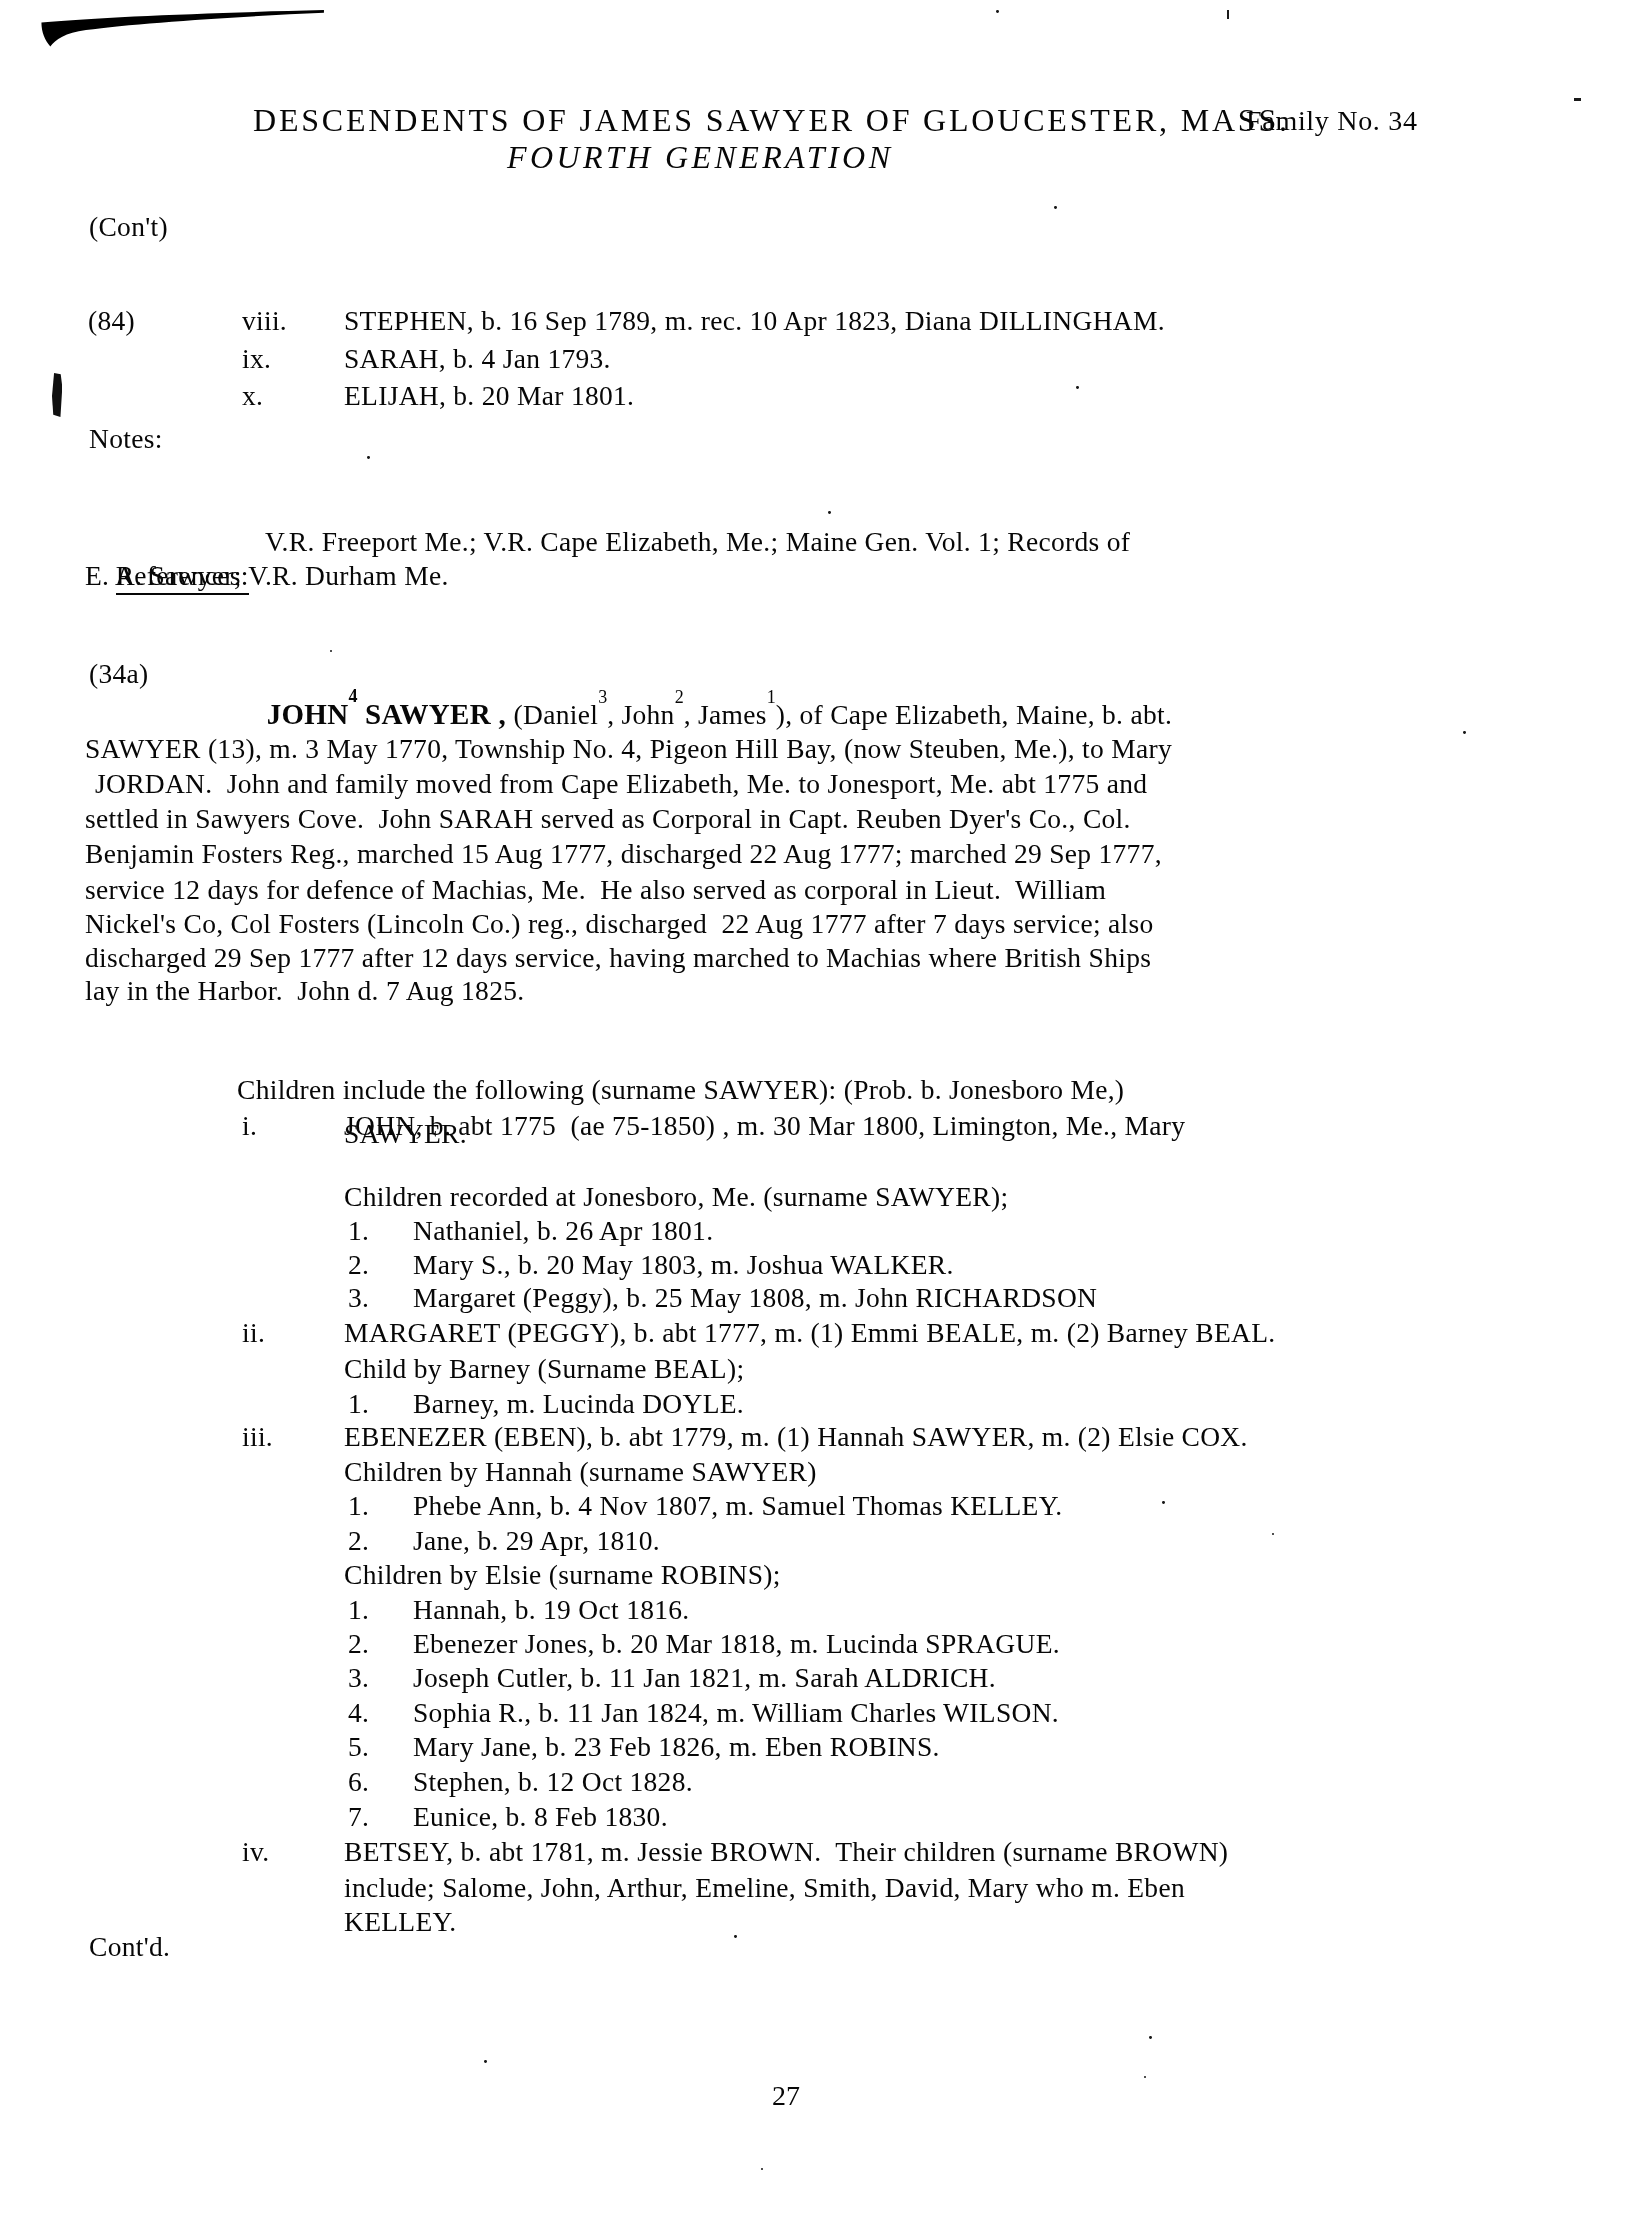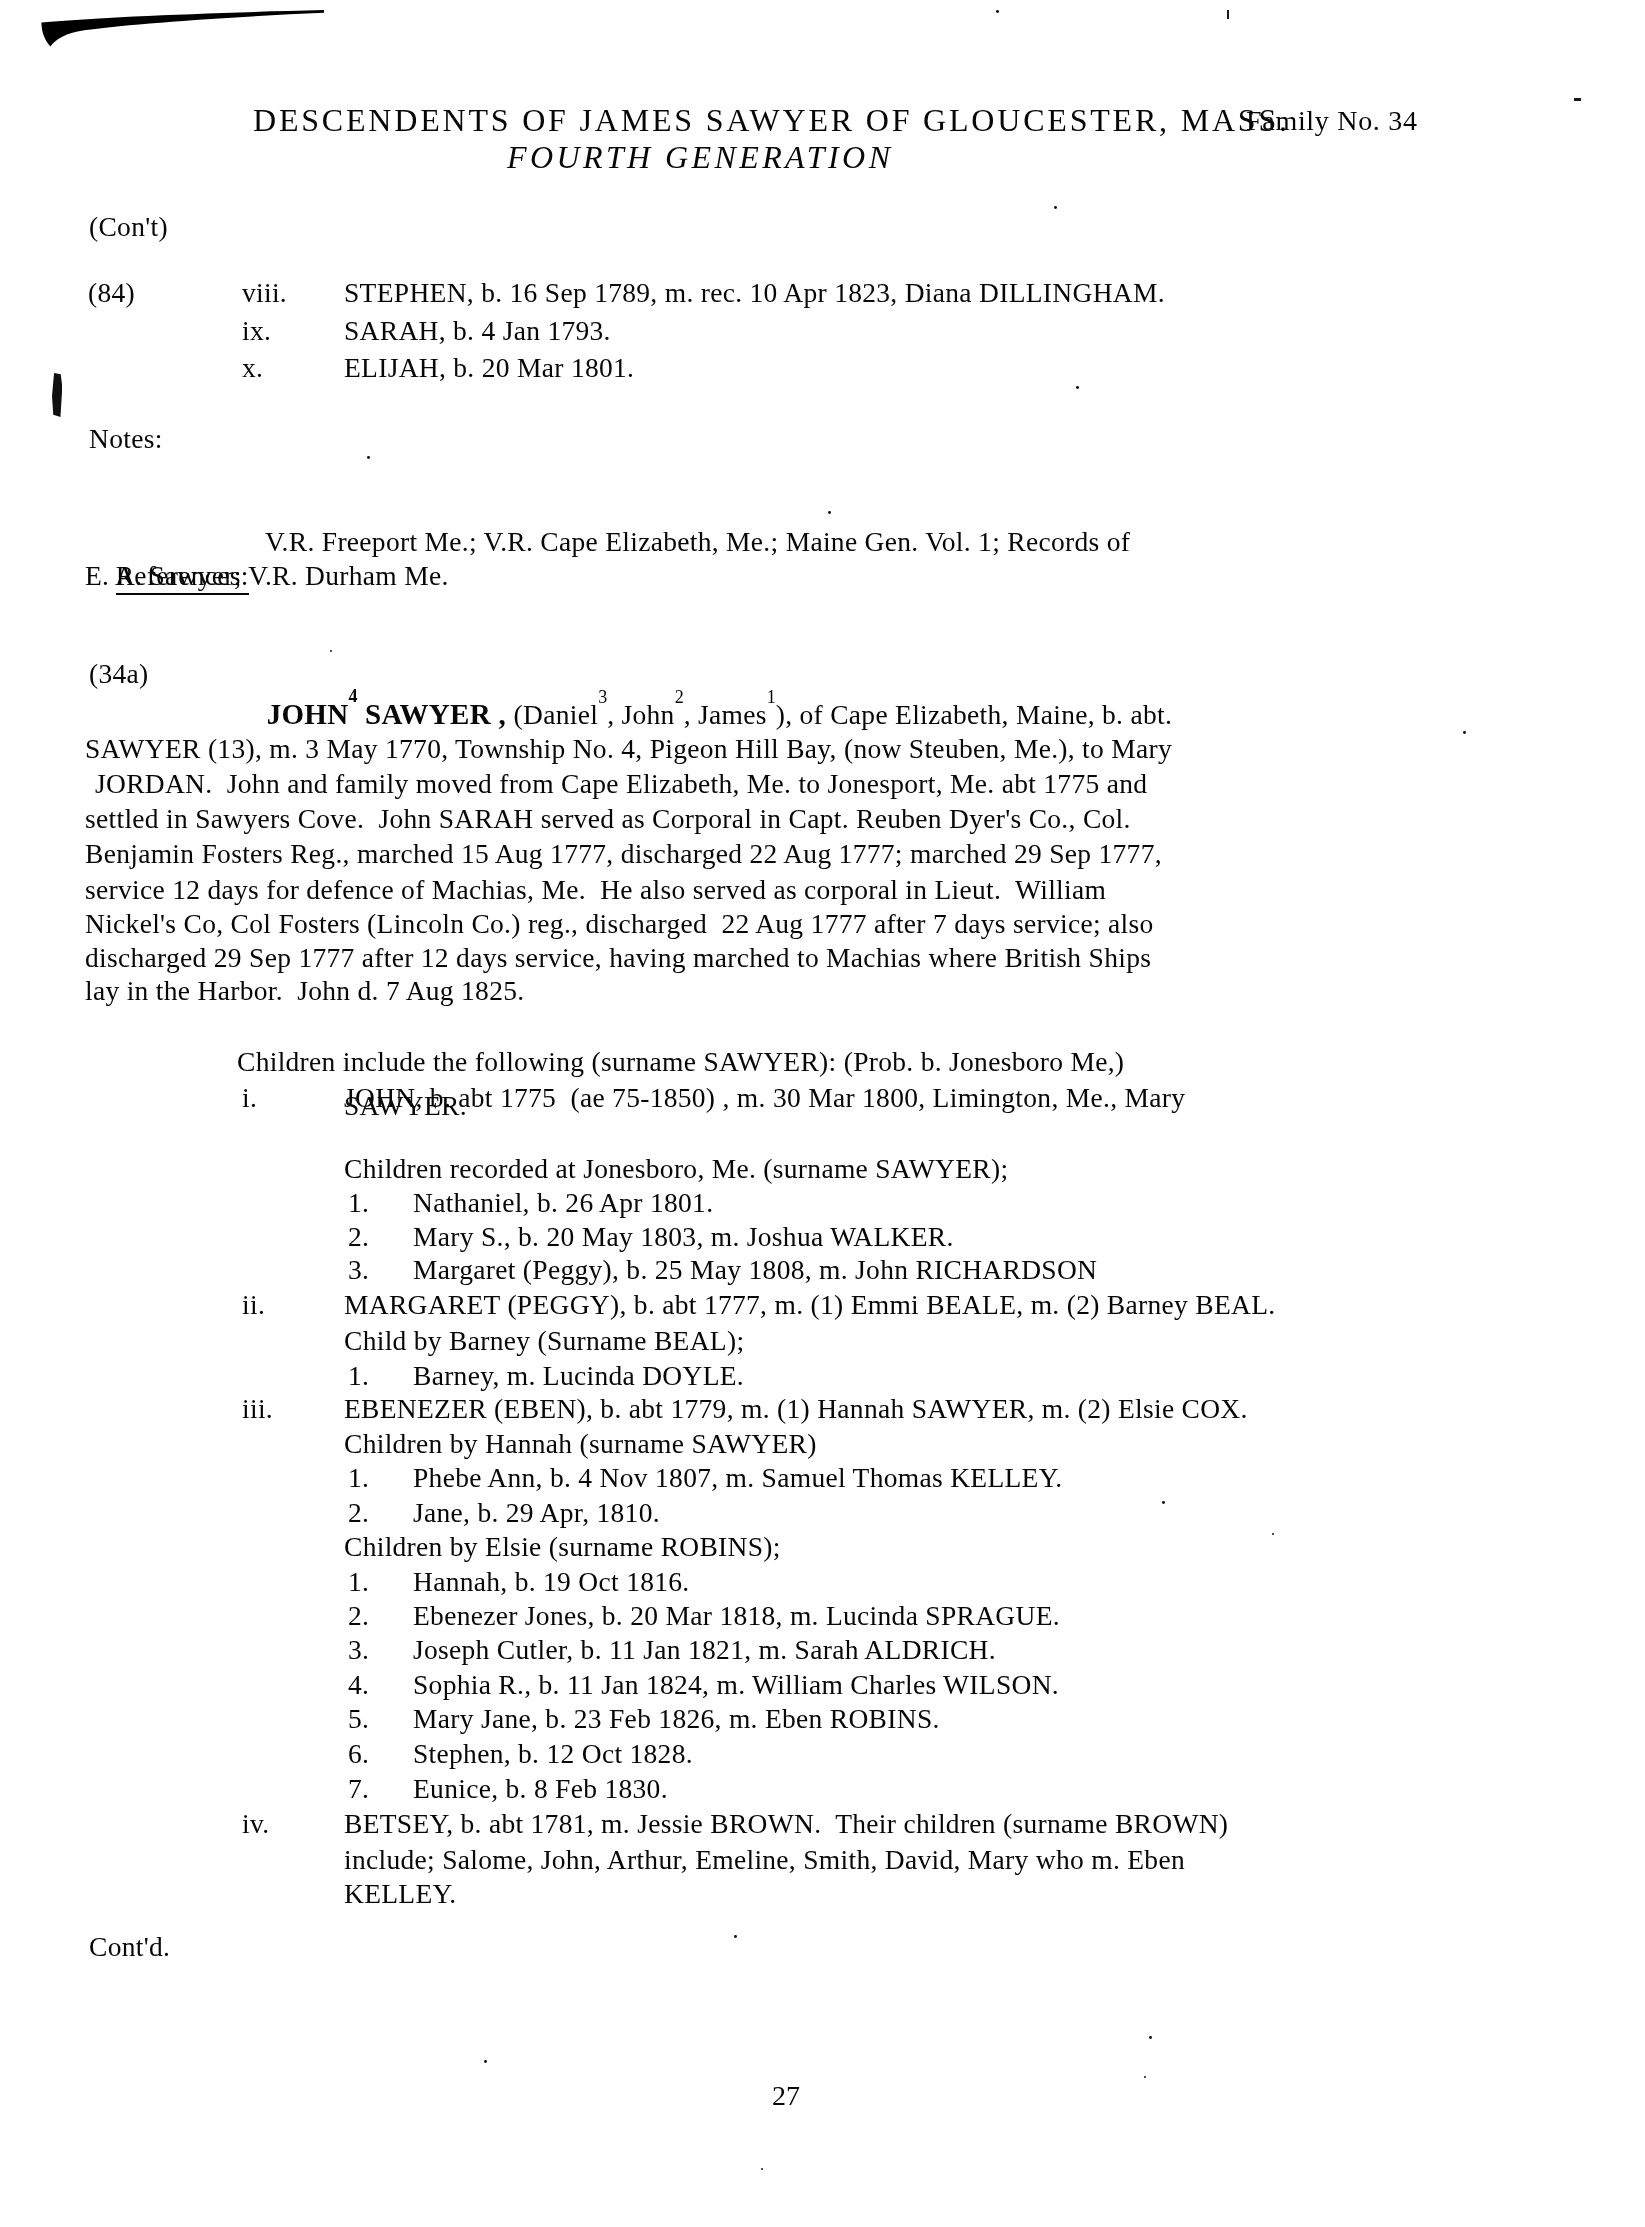--- a/index.html
+++ b/index.html
@@ -11,21 +11,21 @@
     color:#070707;
     overflow:hidden;
   }
   .abs{position:absolute;white-space:pre;}
   .body-text{font-size:27.5px;letter-spacing:0.3px;line-height:34px;}
   .hdr{font-size:32px;letter-spacing:2.8px;}
   .hdr2{font-size:32px;letter-spacing:3.4px;font-style:italic;}
   .famno{font-size:28px;letter-spacing:0.7px;}
   .bold{font-weight:700;font-size:29px;}
   sup.gen{font-size:18px;position:relative;top:-11px;letter-spacing:0;}
-  .row{position:absolute;left:0;right:0;height:36px;}
+  .row{position:absolute;left:0;right:0;height:36px;margin-top:28px;}
   .row span{position:absolute;white-space:pre;font-size:27.5px;letter-spacing:0.3px;}
   .rn{left:242px;}   
   .tx{left:344px;}   
   .num{left:348px;}  
   .tx2{left:413px;}  
   .lvl0{left:237px;}
   .id84{left:88px;}
   .underlined{border-bottom:2.1px solid #070707;padding-bottom:2px;}
   .speck{position:absolute;background:#161616;border-radius:50%;}
   .tick{position:absolute;background:#1a1a1a;}

